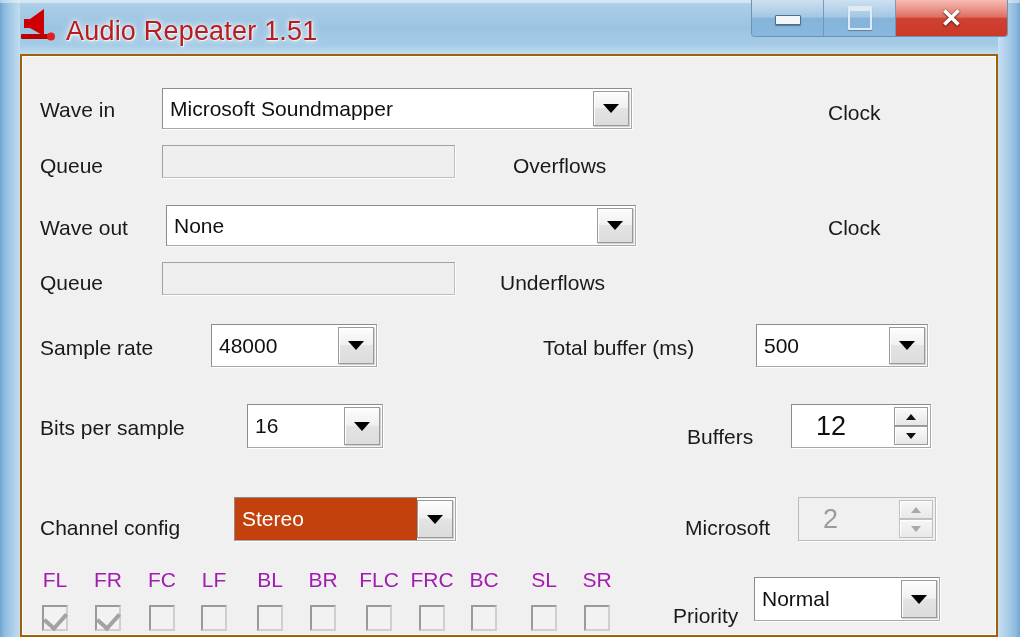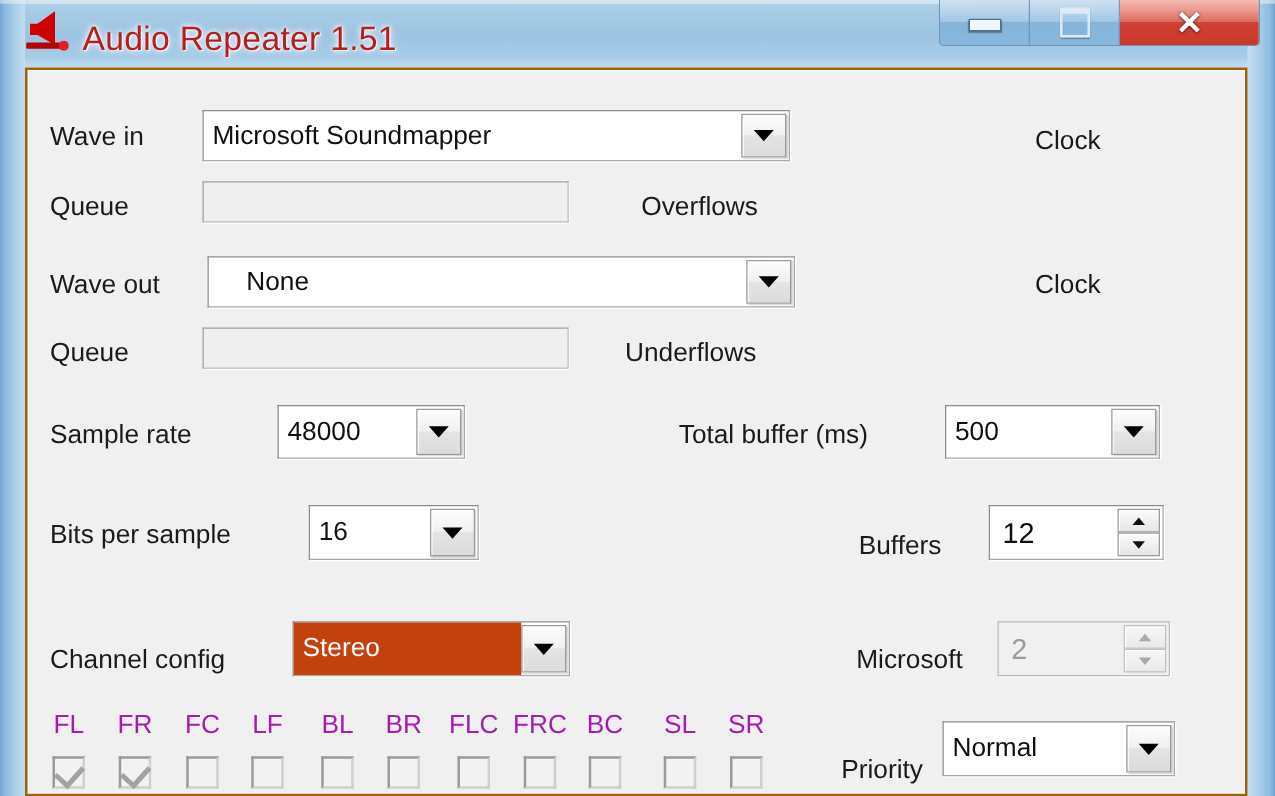--- a/index.html
+++ b/index.html
@@ -220,22 +220,22 @@
     border: 1px solid #a8a8a8;
     border-top-color: #8d8d8d;
     border-left-color: #8d8d8d;
     box-shadow: 1px 1px 0 #ffffff;
     display: flex;
     align-items: center;
   }
   .spinner.disabled { background: #f0f0f0; border-color: #bbbbbb; }
   .spinner .val {
     flex: 1 1 auto;
-    padding-left: 10px;
-    font-size: 23px;
+    padding-left: 24px;
+    font-size: 27px;
     color: #101010;
     white-space: nowrap;
   }
   .spinner.disabled .val { color: #9b9b9b; }
   .spinner .updown {
     flex: 0 0 auto;
     width: 34px;
     align-self: stretch;
     margin: 2px 2px 2px 0;
     display: flex;
@@ -344,38 +344,38 @@
     <div class="lbl" style="left:806px; top:45px;">Clock</div>
 
     <div class="lbl" style="left:18px; top:98px;">Queue</div>
 
     <div class="queue" style="left:140px; top:89px; width:293px; height:33px;"></div>
 
     <div class="lbl" style="left:491px; top:98px;">Overflows</div>
 
     <div class="lbl" style="left:18px; top:160px;">Wave out</div>
 
-    <div class="combo" style="left:144px; top:149px; width:470px; height:41px;padding-left:23px;">
+    <div class="combo" style="left:144px; top:149px; width:470px; height:41px;">
       <div class="val">None</div>
       <div class="arrowbtn">
         <div class="tri-down"></div>
       </div>
     </div>
 
     <div class="lbl" style="left:806px; top:160px;">Clock</div>
 
     <div class="lbl" style="left:18px; top:215px;">Queue</div>
 
     <div class="queue" style="left:140px; top:206px; width:293px; height:33px;"></div>
 
     <div class="lbl" style="left:478px; top:215px;">Underflows</div>
 
     <div class="lbl" style="left:18px; top:280px;">Sample rate</div>
 
-    <div class="combo" style="left:200px; top:268px; width:150px; height:43px;gap:43px;">
+    <div class="combo" style="left:189px; top:268px; width:166px; height:43px;gap:43px;">
       <div class="val">48000</div>
       <div class="arrowbtn">
         <div class="tri-down"></div>
       </div>
     </div>
 
     <div class="lbl" style="left:521px; top:280px;">Total buffer (ms)</div>
 
     <div class="combo" style="left:734px; top:268px; width:172px; height:43px;">
       <div class="val">500</div>

